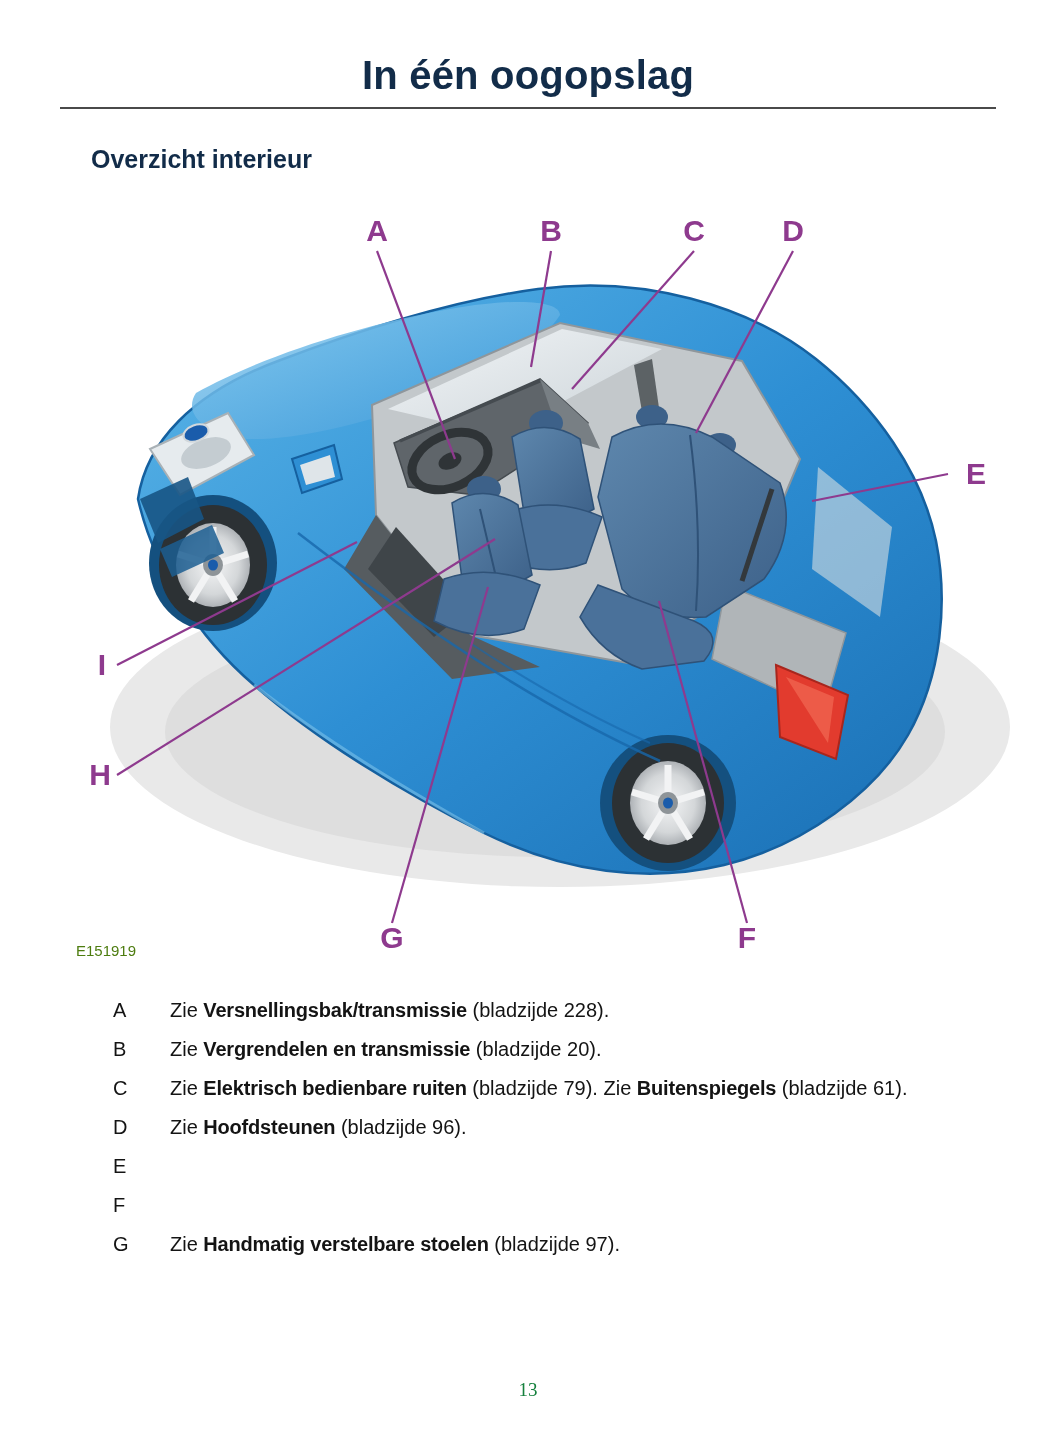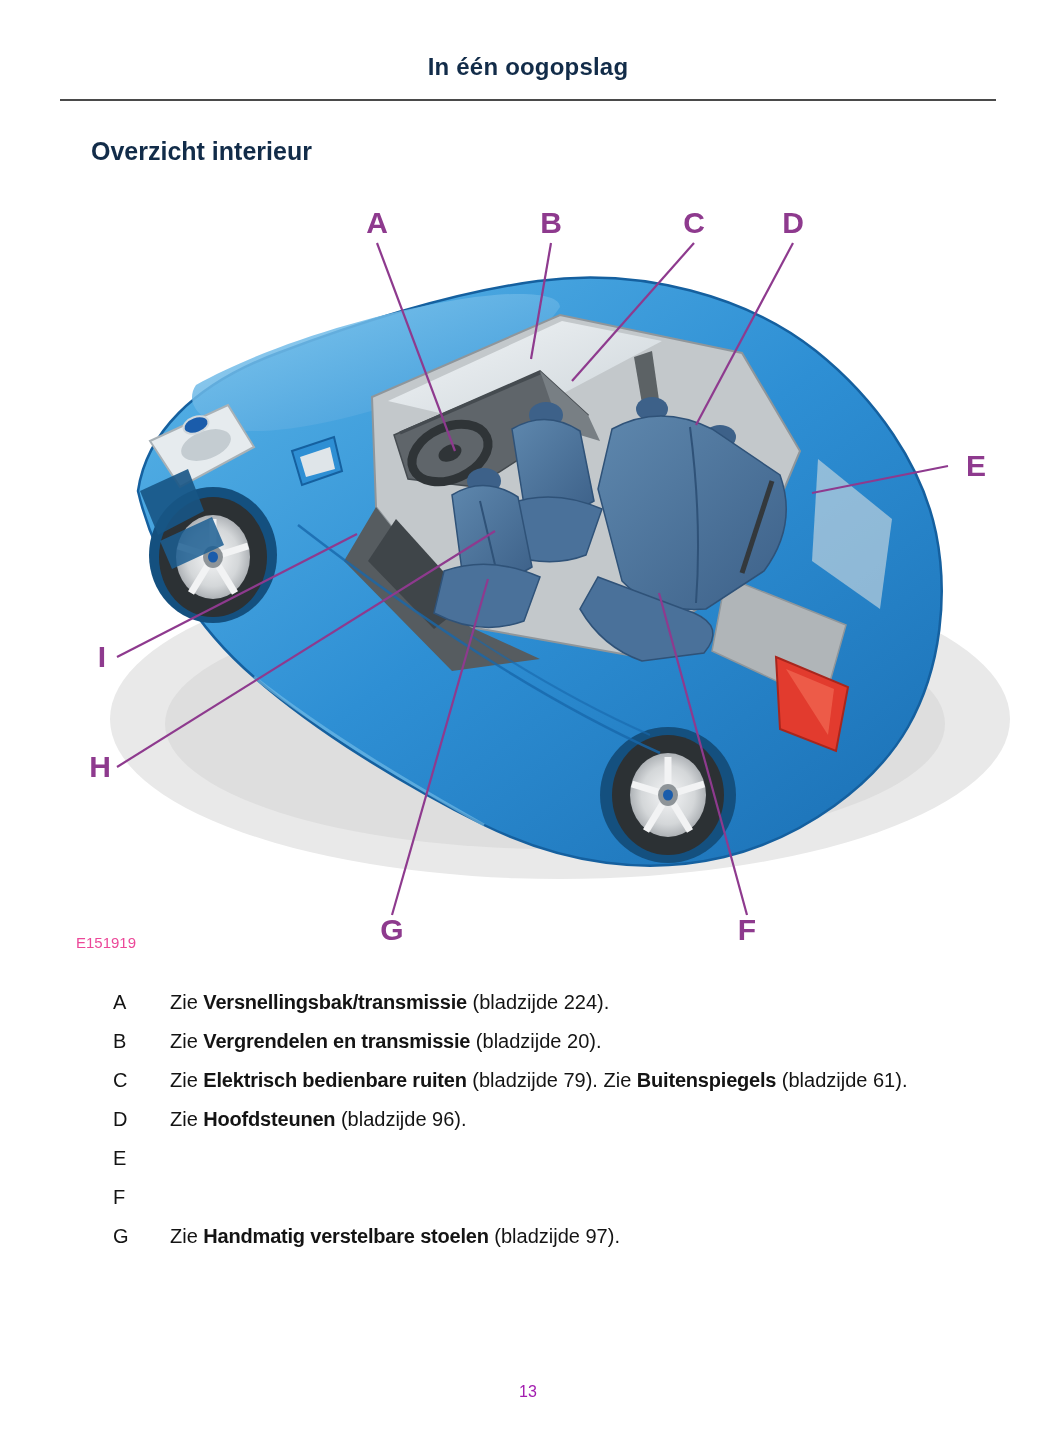--- a/index.html
+++ b/index.html
@@ -3,41 +3,41 @@
 <meta charset="utf-8">
 <style>
   * { box-sizing: border-box; }
   body { margin:0; background:#ffffff; }
   .page {
     width:1056px; height:1449px; position:relative; overflow:hidden;
     background:#ffffff; font-family:"Liberation Sans", sans-serif;
     padding-top:50px;
   }
   .title {
-    margin:0; text-align:center; font-size:24px; line-height:34px;
+    margin:8px; text-align:center; font-size:40px; line-height:34px;
     font-weight:700; color:#122c49; letter-spacing:0.2px;
   }
   .rule { height:0; border:0; border-top:2px solid #4a4a4a; margin:15px 60px 0 60px; }
   .section-heading {
     margin:36px 0 0 91px; font-size:25px; line-height:28px;
     font-weight:700; color:#122c49;
   }
   .figure { position:relative; width:1056px; height:758px; margin-top:24px; }
   .figure svg { display:block; }
-  .figure-code { position:absolute; left:76px; top:745px; font-size:15px; color:#ec4899; }
+  .figure-code { position:absolute; left:76px; top:745px; font-size:15px; color:#4d7c0f; }
   .callout-letter { font-family:"Liberation Sans", sans-serif; font-size:30px; font-weight:700; fill:#8e3a8e; }
   .legend { margin-top:42px; }
   .legend-row {
     display:flex; align-items:flex-start; padding-left:113px; margin-bottom:13px;
     font-size:20px; line-height:26px; color:#141414;
   }
   .legend-letter { flex:0 0 57px; }
   .legend-text { margin:0; width:810px; }
   .legend-text .b { font-weight:700; letter-spacing:-0.2px;margin-top:32px; }
-  .page-number { position:absolute; left:0; right:0; bottom:48px; text-align:center; font-size:16px; color:#a21caf; }
+  .page-number { position:absolute; left:0; right:0; bottom:48px; text-align:center; font-size:19px; color:#15803d;font-family:Liberation Serif, serif; }
 </style>
 </head>
 <body>
 
 <div class="page">
 
   <h1 class="title">In één oogopslag</h1>
   <hr class="rule">
 
   <h2 class="section-heading">Overzicht interieur</h2>
@@ -210,21 +210,21 @@
       </g>
     </svg>
 
     <div class="figure-code">E151919</div>
   </div>
 
   <div class="legend">
 
     <div class="legend-row">
       <span class="legend-letter">A</span>
-      <p class="legend-text"><span>Zie </span><span class="b">Versnellingsbak/transmissie</span><span> (bladzijde 224).</span></p>
+      <p class="legend-text"><span>Zie </span><span class="b">Versnellingsbak/transmissie</span><span> (bladzijde 228).</span></p>
     </div>
 
     <div class="legend-row">
       <span class="legend-letter">B</span>
       <p class="legend-text"><span>Zie </span><span class="b">Vergrendelen en transmissie</span><span> (bladzijde 20).</span></p>
     </div>
 
     <div class="legend-row">
       <span class="legend-letter">C</span>
       <p class="legend-text"><span>Zie </span><span class="b">Elektrisch bedienbare ruiten</span><span> (bladzijde 79). </span><span>Zie </span><span class="b">Buitenspiegels</span><span> (bladzijde 61).</span></p>

